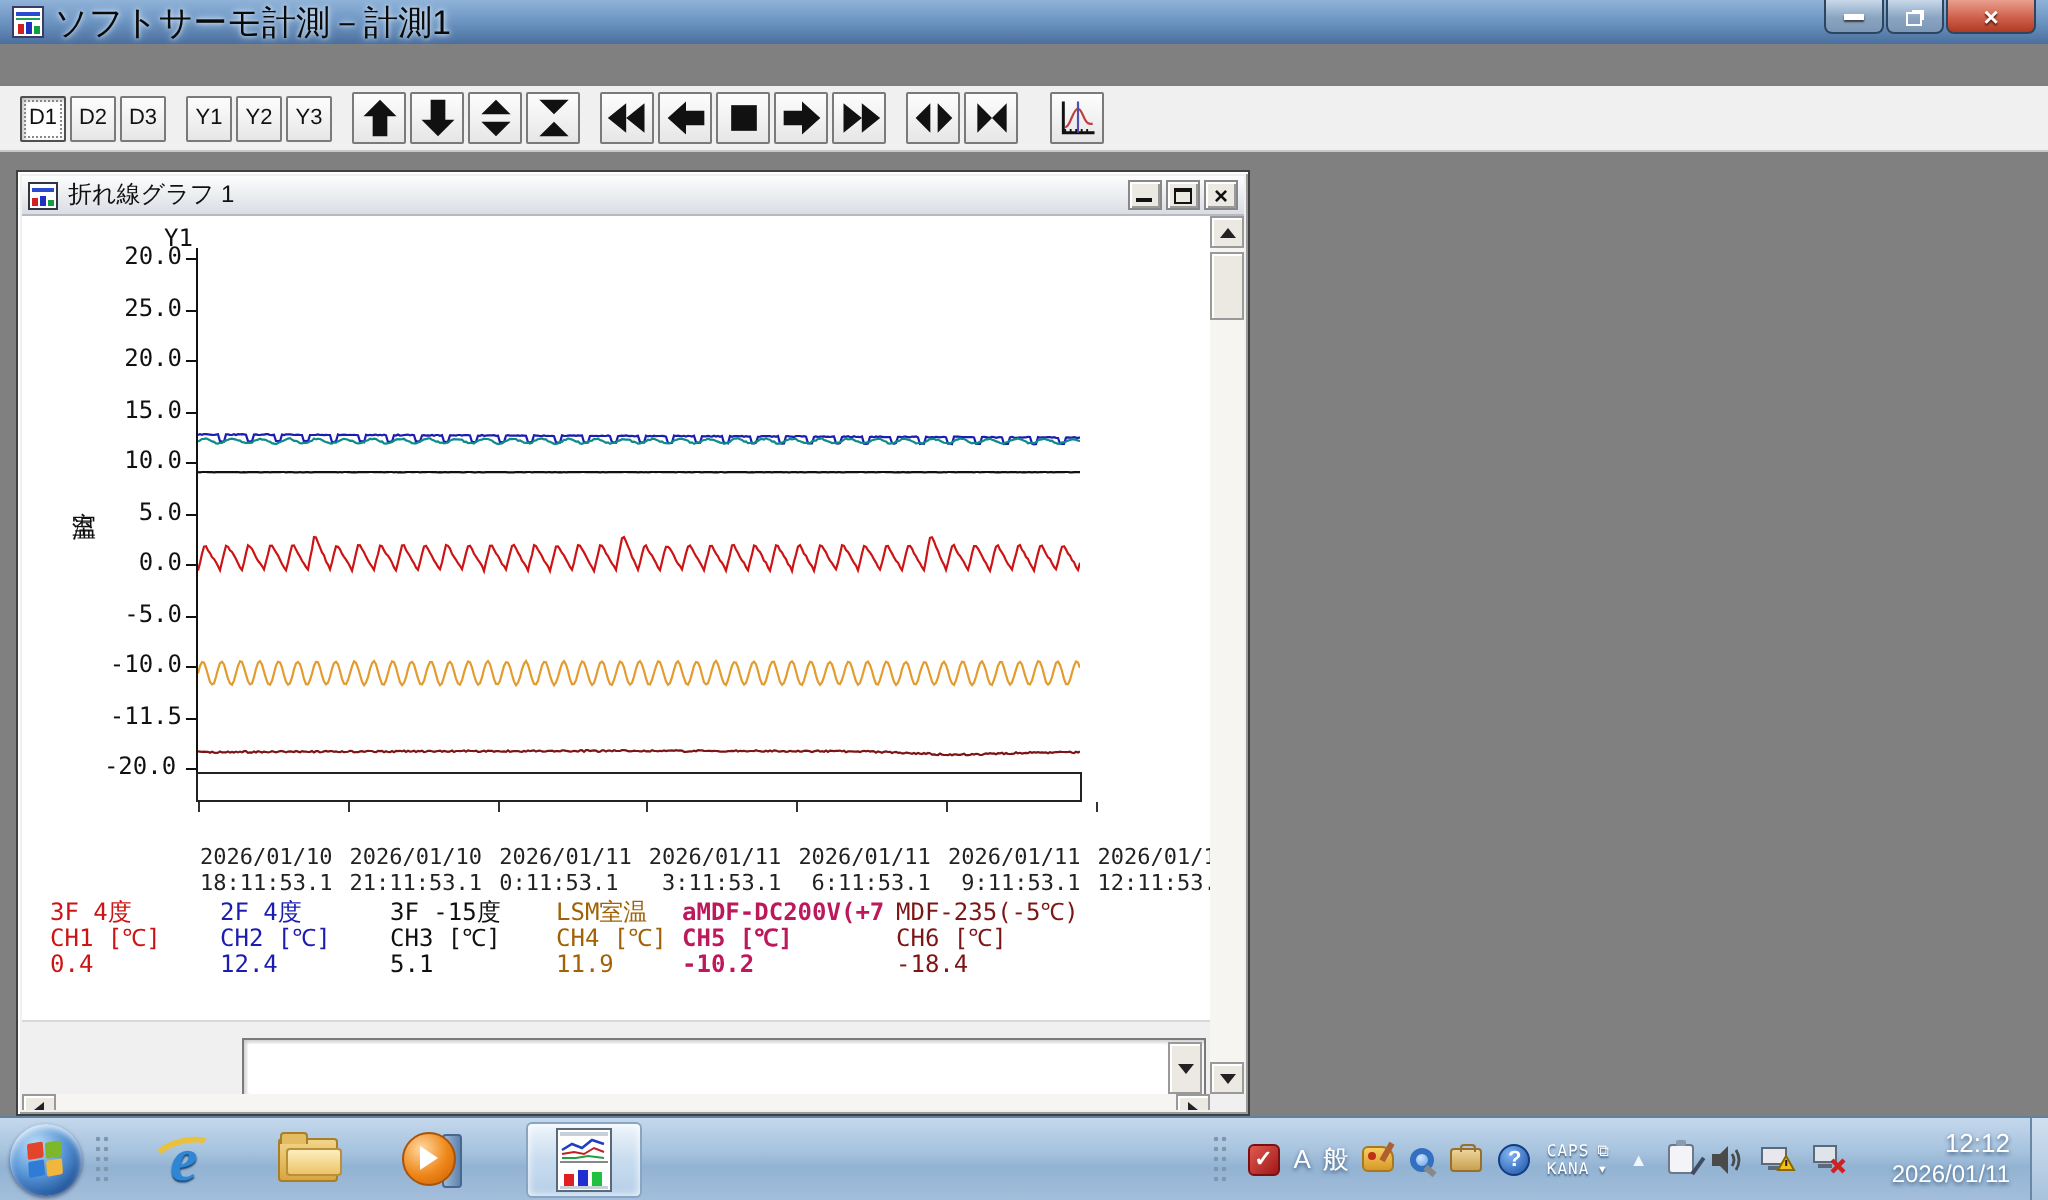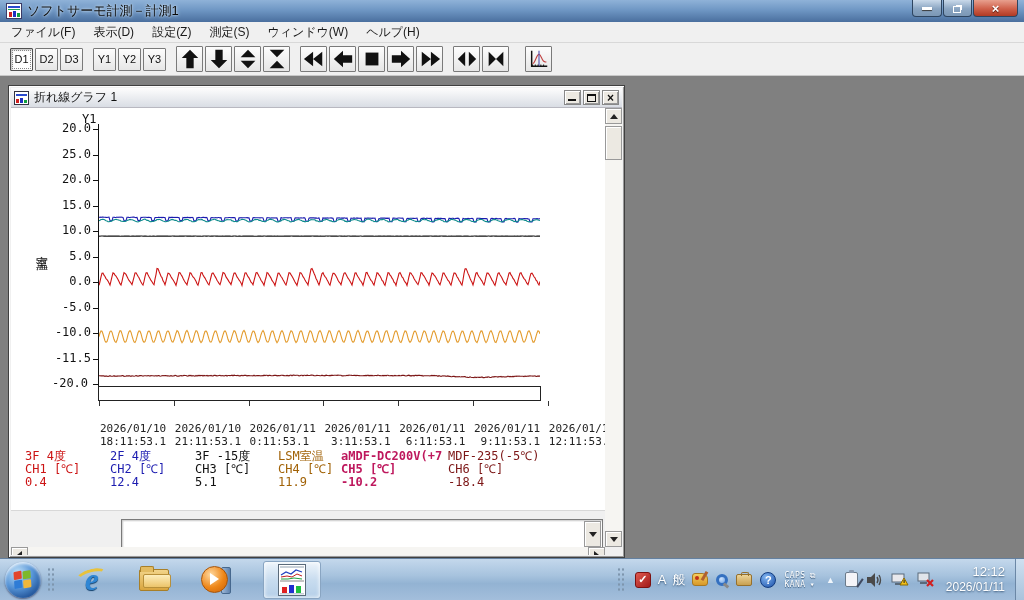--- a/index.html
+++ b/index.html
@@ -11,21 +11,21 @@
     background:linear-gradient(180deg,#8fb2d8 0%,#6f97c4 40%,#5а80b0 60%,#4a6f9e 100%);
     background:linear-gradient(180deg,#8fb2d8 0%,#6f97c4 45%,#4a6f9e 100%);
     display:flex; align-items:center; }
   #titlebar .app-icon { width:16px; height:16px; margin:0 5px 0 6px; background:#fff; border:1px solid #3a3a66; position:relative; }
   #titlebar .app-icon i { position:absolute; display:block; }
   .app-icon .l1{ left:1px; top:2px; width:12px; height:2px; background:#2a4ad0;}
   .app-icon .l2{ left:1px; top:5px; width:12px; height:1px; background:#20a050;}
   .app-icon .b1{ left:2px; bottom:1px; width:3px; height:5px; background:#d02020;}
   .app-icon .b2{ left:6px; bottom:1px; width:3px; height:6px; background:#2030c0;}
   .app-icon .b3{ left:10px;bottom:1px; width:3px; height:4px; background:#10a040;}
-  #titlebar .title-text { font-size:13px; color:#0a0a0a; text-shadow:0 0 4px #cfe2f4,0 0 2px #cfe2f4;text-align:center; }
+  #titlebar .title-text { font-size:17px; color:#0a0a0a; text-shadow:0 0 4px #cfe2f4,0 0 2px #cfe2f4;text-align:center; }
   #caption-buttons { position:absolute; right:6px; top:0; display:flex; }
   .cap-btn { height:17px; border:1px solid #2e4560; border-top:none; border-radius:0 0 4px 4px;
     background:linear-gradient(180deg,#c9d9ea,#8aa5c2 50%,#70隐90 100%);
     background:linear-gradient(180deg,#c9d9ea,#8aa5c2 55%,#7b97b5);
     display:flex; align-items:center; justify-content:center; margin-left:1px; }
   .cap-btn.min { width:30px; } .cap-btn.restore { width:29px; }
   .cap-btn.close { width:45px; background:linear-gradient(180deg,#e8a08e,#cf604a 55%,#b03a24); }
   .cap-btn .bar { width:10px; height:3px; background:#fff; box-shadow:0 1px 1px #3a3a3a; }
   .cap-btn .rest { width:8px; height:7px; border:1px solid #fff; box-shadow:2px -2px 0 -1px #fff; margin:2px 0 0 -2px; }
   .cap-btn .x { color:#fff; font-size:13px; font-weight:bold; line-height:13px; text-shadow:0 1px 1px #50180c; }
@@ -153,21 +153,21 @@
   .toolbox { width:16px; height:12px; background:linear-gradient(180deg,#ecd49a,#c8a050); border:1px solid #96702c; border-radius:2px; position:relative; }
   .toolbox:before { content:""; position:absolute; left:4px; top:-3px; width:6px; height:3px; border:1px solid #96702c; border-bottom:none; border-radius:2px 2px 0 0; }
   .helpico { width:16px; height:16px; border-radius:50%; background:radial-gradient(circle at 35% 30%,#7fb4f0,#1c50a8); color:#fff; font-size:11px; font-weight:bold; display:flex; align-items:center; justify-content:center; border:1px solid #123c80; }
   #ime-block { display:flex; flex-direction:column; justify-content:center; margin:0 4px; }
   .ime-row { display:flex; align-items:center; color:#fff; font-size:8px; letter-spacing:.5px; line-height:9px; text-shadow:0 1px 1px #3a5878; font-family:"DejaVu Sans Mono",monospace; }
   .ime-row .mini { margin-left:4px; font-size:8px; }
   .tray-caret { color:#f0f6fc; font-size:9px; margin:0 6px; }
   .clip { width:13px; height:15px; background:#f4f4f8; border:1px solid #6a7a8a; border-radius:2px; position:relative; }
   .clip:before { content:""; position:absolute; left:3px; top:-3px; width:5px; height:3px; background:#8a9ab0; border-radius:1px; }
   .clip:after { content:""; position:absolute; right:-4px; bottom:-2px; width:2px; height:10px; background:#404a60; transform:rotate(35deg); }
-  #clock { text-align:right; margin:0 10px 0 7px; color:#fff; text-shadow:0 1px 2px #3a5878; }
+  #clock { text-align:right; margin:0 10px 0 18px; color:#fff; text-shadow:0 1px 2px #3a5878; }
   #clock .t { font-size:13px; line-height:16px; }
   #clock .d { font-size:12px; line-height:15px; }
   #show-desktop { width:9px; height:42px; border-left:1px solid #6b87a6; background:linear-gradient(180deg,#cfe0f0,#a8c2dc); }
 </style>
 </head>
 <body>
 
 <div id="screen">
 
   <div id="titlebar">
@@ -185,28 +185,20 @@
         </span>
       <span class="cap-btn restore">
           <span class="rest"></span>
         </span>
       <span class="cap-btn close">
           <span class="x">×</span>
         </span>
     </span>
   </div>
 
-  <div id="menubar">
-      <span class="menu-item">ファイル(F)</span>
-      <span class="menu-item">表示(D)</span>
-      <span class="menu-item">設定(Z)</span>
-      <span class="menu-item">測定(S)</span>
-      <span class="menu-item">ウィンドウ(W)</span>
-      <span class="menu-item">ヘルプ(H)</span>
-    </div>
 
   <div id="toolbar">
       <button class="tbtn tbtn-text active">D1</button>
       <button class="tbtn tbtn-text">D2</button>
       <button class="tbtn tbtn-text">D3</button>
       <span class="tb-gap"></span>
       <button class="tbtn tbtn-text">Y1</button>
       <button class="tbtn tbtn-text">Y2</button>
       <button class="tbtn tbtn-text">Y3</button>
       <span class="tb-gap"></span>

